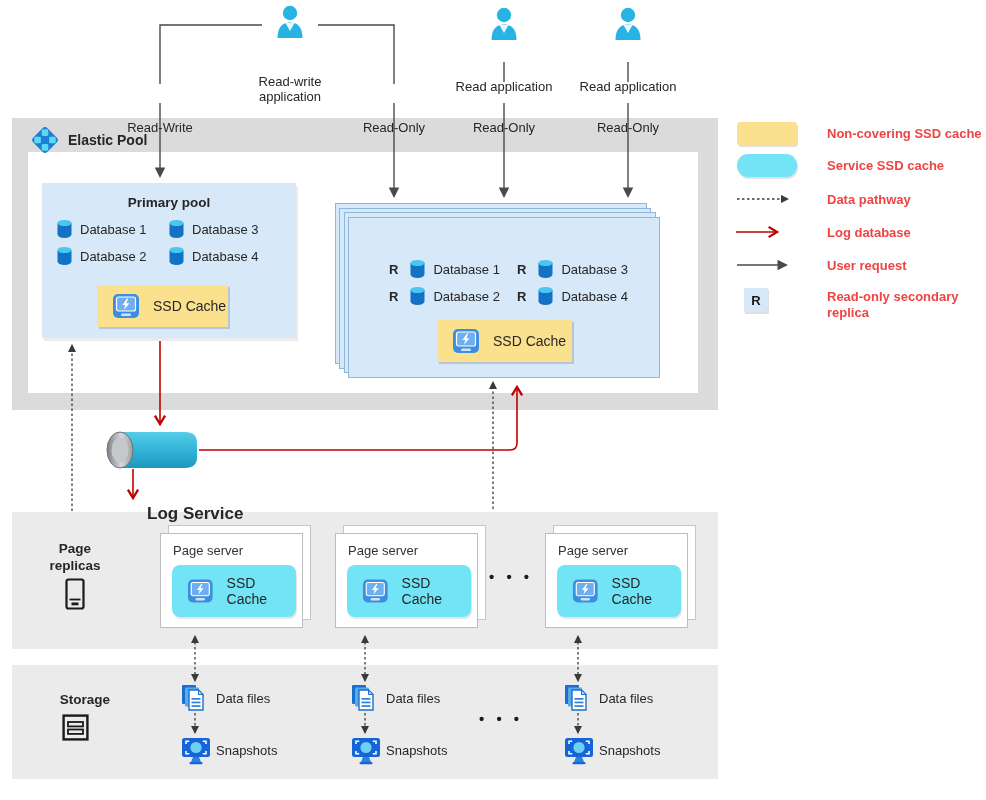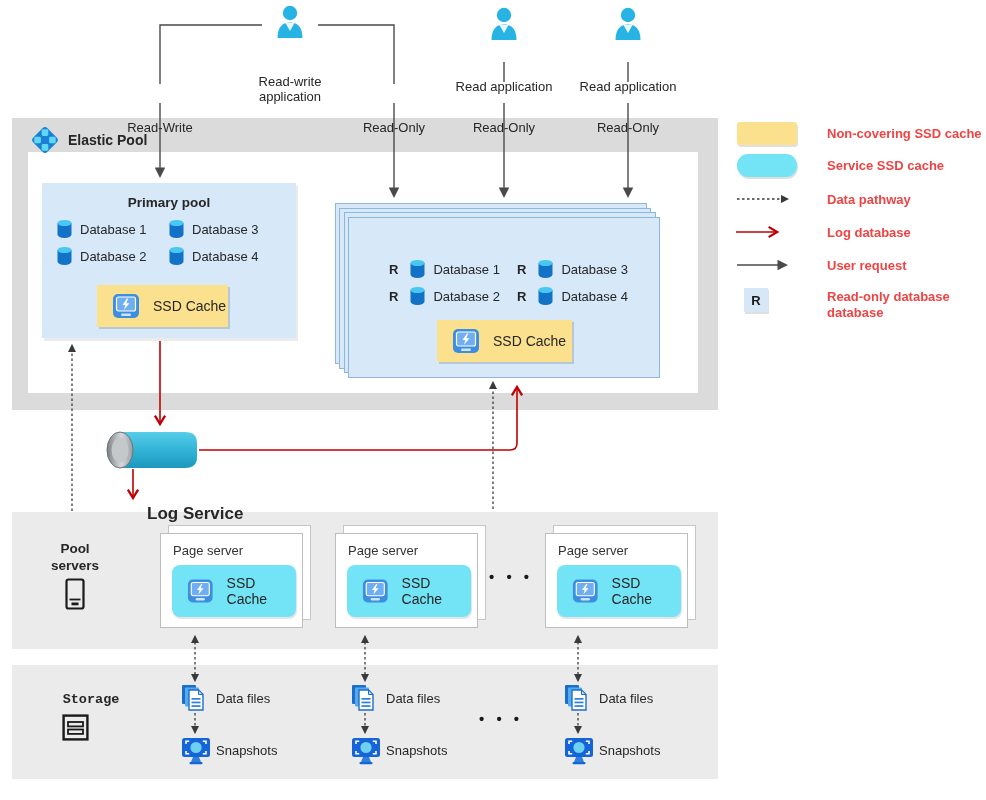--- a/index.html
+++ b/index.html
@@ -268,21 +268,21 @@
             <stop offset="1" stop-color="#9A9EA2"></stop>
         </linearGradient>
       </defs>
       <path d="M16,5 H81 Q93,5 93,16 V30 Q93,41 81,41 H16 Z" fill="url(#cylg)"></path>
       <ellipse cx="16" cy="23" rx="13" ry="18" fill="url(#capg)" stroke="#6E7276" stroke-width="1"></ellipse>
       <ellipse cx="16" cy="23" rx="8.5" ry="12.5" fill="#C4C8CB"></ellipse>
     </svg>
   </div>
   <div class="abs bold z6" style="left:147px;top:472px;font-size:17px;">Log Service</div>
 
-  <div class="abs section-label" style="left:38px;top:540px;width:74px;">Pool servers</div>
+  <div class="abs section-label" style="left:38px;top:540px;width:74px;">Page replicas</div>
   <div class="abs" style="left:65px;top:578px;">
     <svg width="20" height="32" viewBox="0 0 20 32">
       <rect x="1.5" y="1.5" width="17" height="29" rx="2" fill="none" stroke="#1A1A1A" stroke-width="2.2"></rect>
       <line x1="4.5" y1="21.5" x2="15.5" y2="21.5" stroke="#1A1A1A" stroke-width="1.8"></line>
       <rect x="6.5" y="24.5" width="7" height="2.8" fill="#1A1A1A"></rect>
     </svg>
   </div>
 
   <div class="abs ps-card-back" style="left:168px;top:525px;"></div>
   <div class="abs ps-card z10" style="left:160px;top:533px;">
@@ -321,21 +321,21 @@
       <svg width="28" height="26" viewBox="0 0 28 26">
         <rect x="1" y="1" width="26" height="24" rx="5" fill="#3E8EE0"></rect>
         <rect x="4.5" y="4" width="19" height="14" rx="2" fill="#6FAEF0" stroke="#FFFFFF" stroke-width="1.2"></rect>
         <path d="M15,5.5 L10.5,12 H13.3 L12,16.8 L17.5,10.2 H14.3 L16.2,5.5 Z" fill="#FFFFFF"></path>
         <rect x="9" y="20.5" width="10" height="2.4" rx="1.2" fill="#CFE4F9"></rect>
       </svg>
       <span class="ssd-label">SSD Cache</span>
     </div>
   </div>
 
-  <div class="abs section-label" style="left:54px;top:691px;width:74px;font-family:Liberation Mono, monospace;">Storage</div>
+  <div class="abs section-label" style="left:48px;top:691px;width:74px;">Storage</div>
   <div class="abs" style="left:62px;top:714px;">
     <svg width="27" height="27" viewBox="0 0 27 27">
       <rect x="1.6" y="1.6" width="23.8" height="23.8" fill="none" stroke="#1A1A1A" stroke-width="2.4"></rect>
       <rect x="6" y="8" width="15" height="4.4" fill="none" stroke="#1A1A1A" stroke-width="1.8"></rect>
       <rect x="6" y="15.5" width="15" height="4.4" fill="none" stroke="#1A1A1A" stroke-width="1.8"></rect>
     </svg>
   </div>
 
   <div class="abs" style="left:181px;top:683px;">
     <svg width="27" height="30" viewBox="0 0 27 30">
@@ -412,15 +412,15 @@
   <div class="abs legend-label" style="left:807px;top:126px;width:178px;">Non-covering SSD cache</div>
 
   <div class="abs legend-swatch" style="left:737px;top:154px;background:var(--covering-fill,#73E4F6);border-radius:11px;"></div>
   <div class="abs legend-label" style="left:807px;top:158px;width:178px;">Service SSD cache</div>
 
   <div class="abs legend-label" style="left:807px;top:192px;width:178px;">Data pathway</div>
   <div class="abs legend-label" style="left:807px;top:225px;width:178px;">Log database</div>
   <div class="abs legend-label" style="left:807px;top:258px;width:178px;">User request</div>
 
   <div class="abs legend-r" style="left:744px;top:288px;">R</div>
-  <div class="abs legend-label" style="left:807px;top:289px;width:150px;">Read-only database database</div>
+  <div class="abs legend-label" style="left:807px;top:289px;width:150px;">Read-only secondary replica</div>
 
 </div>
 
 </body></html>

